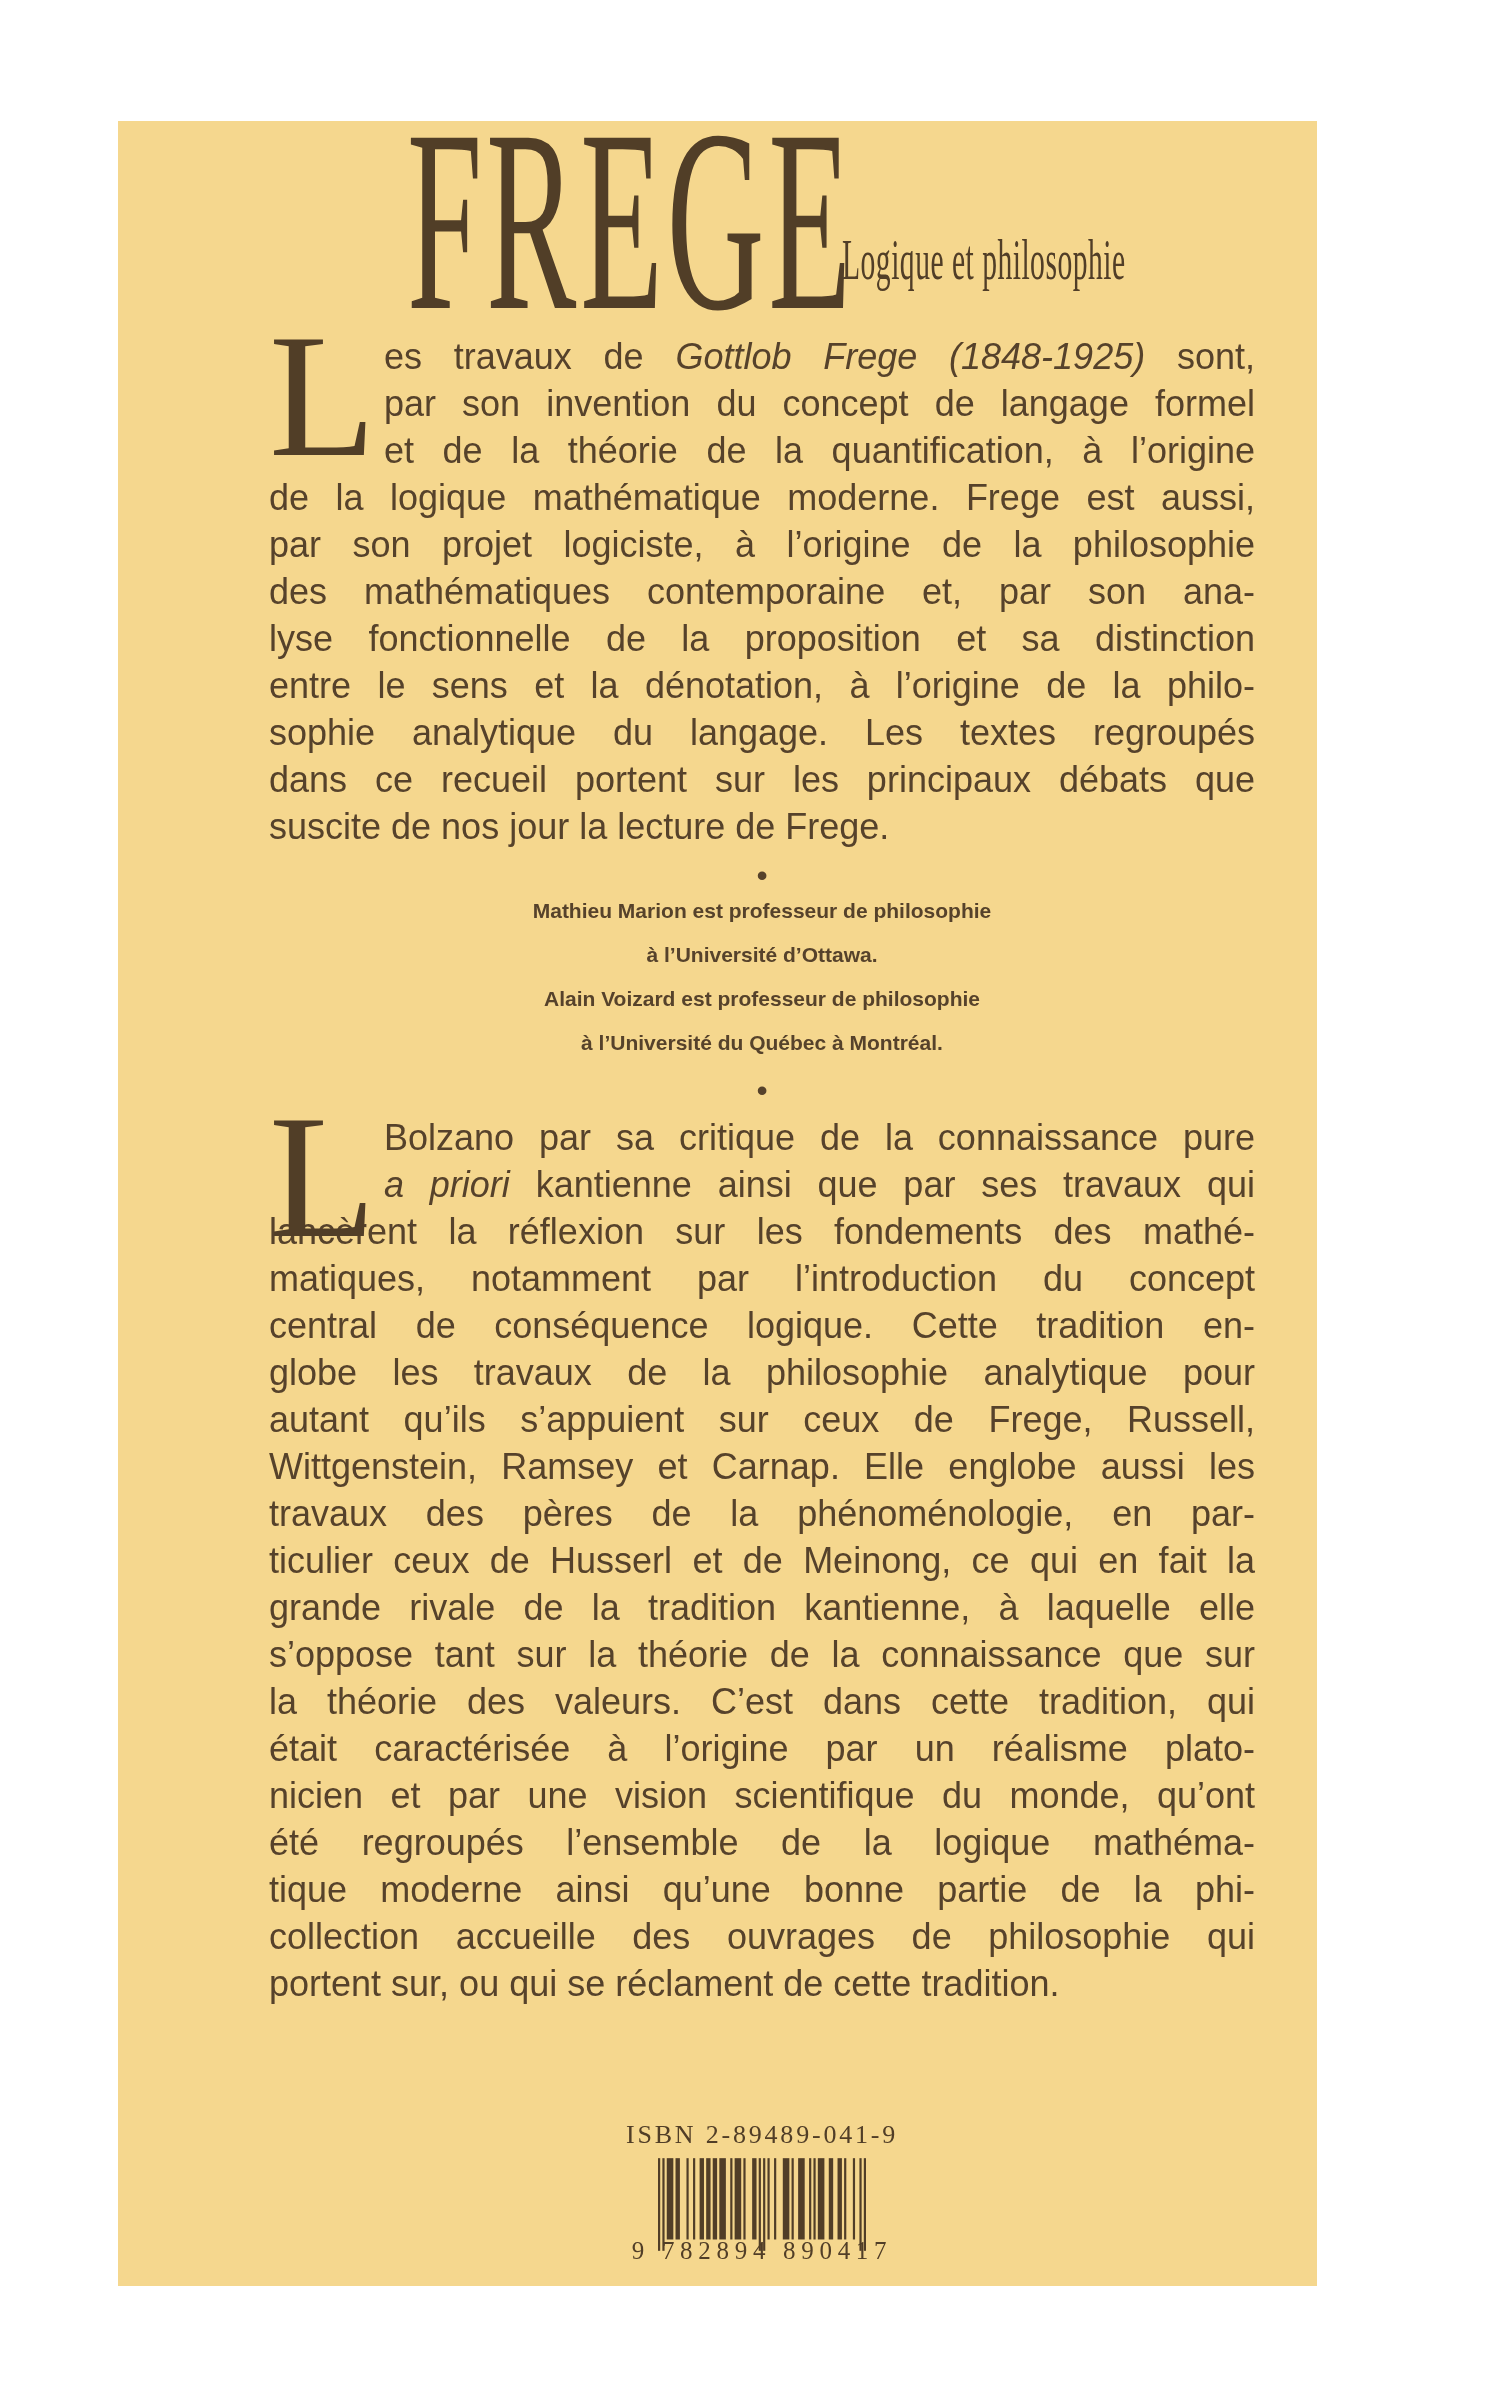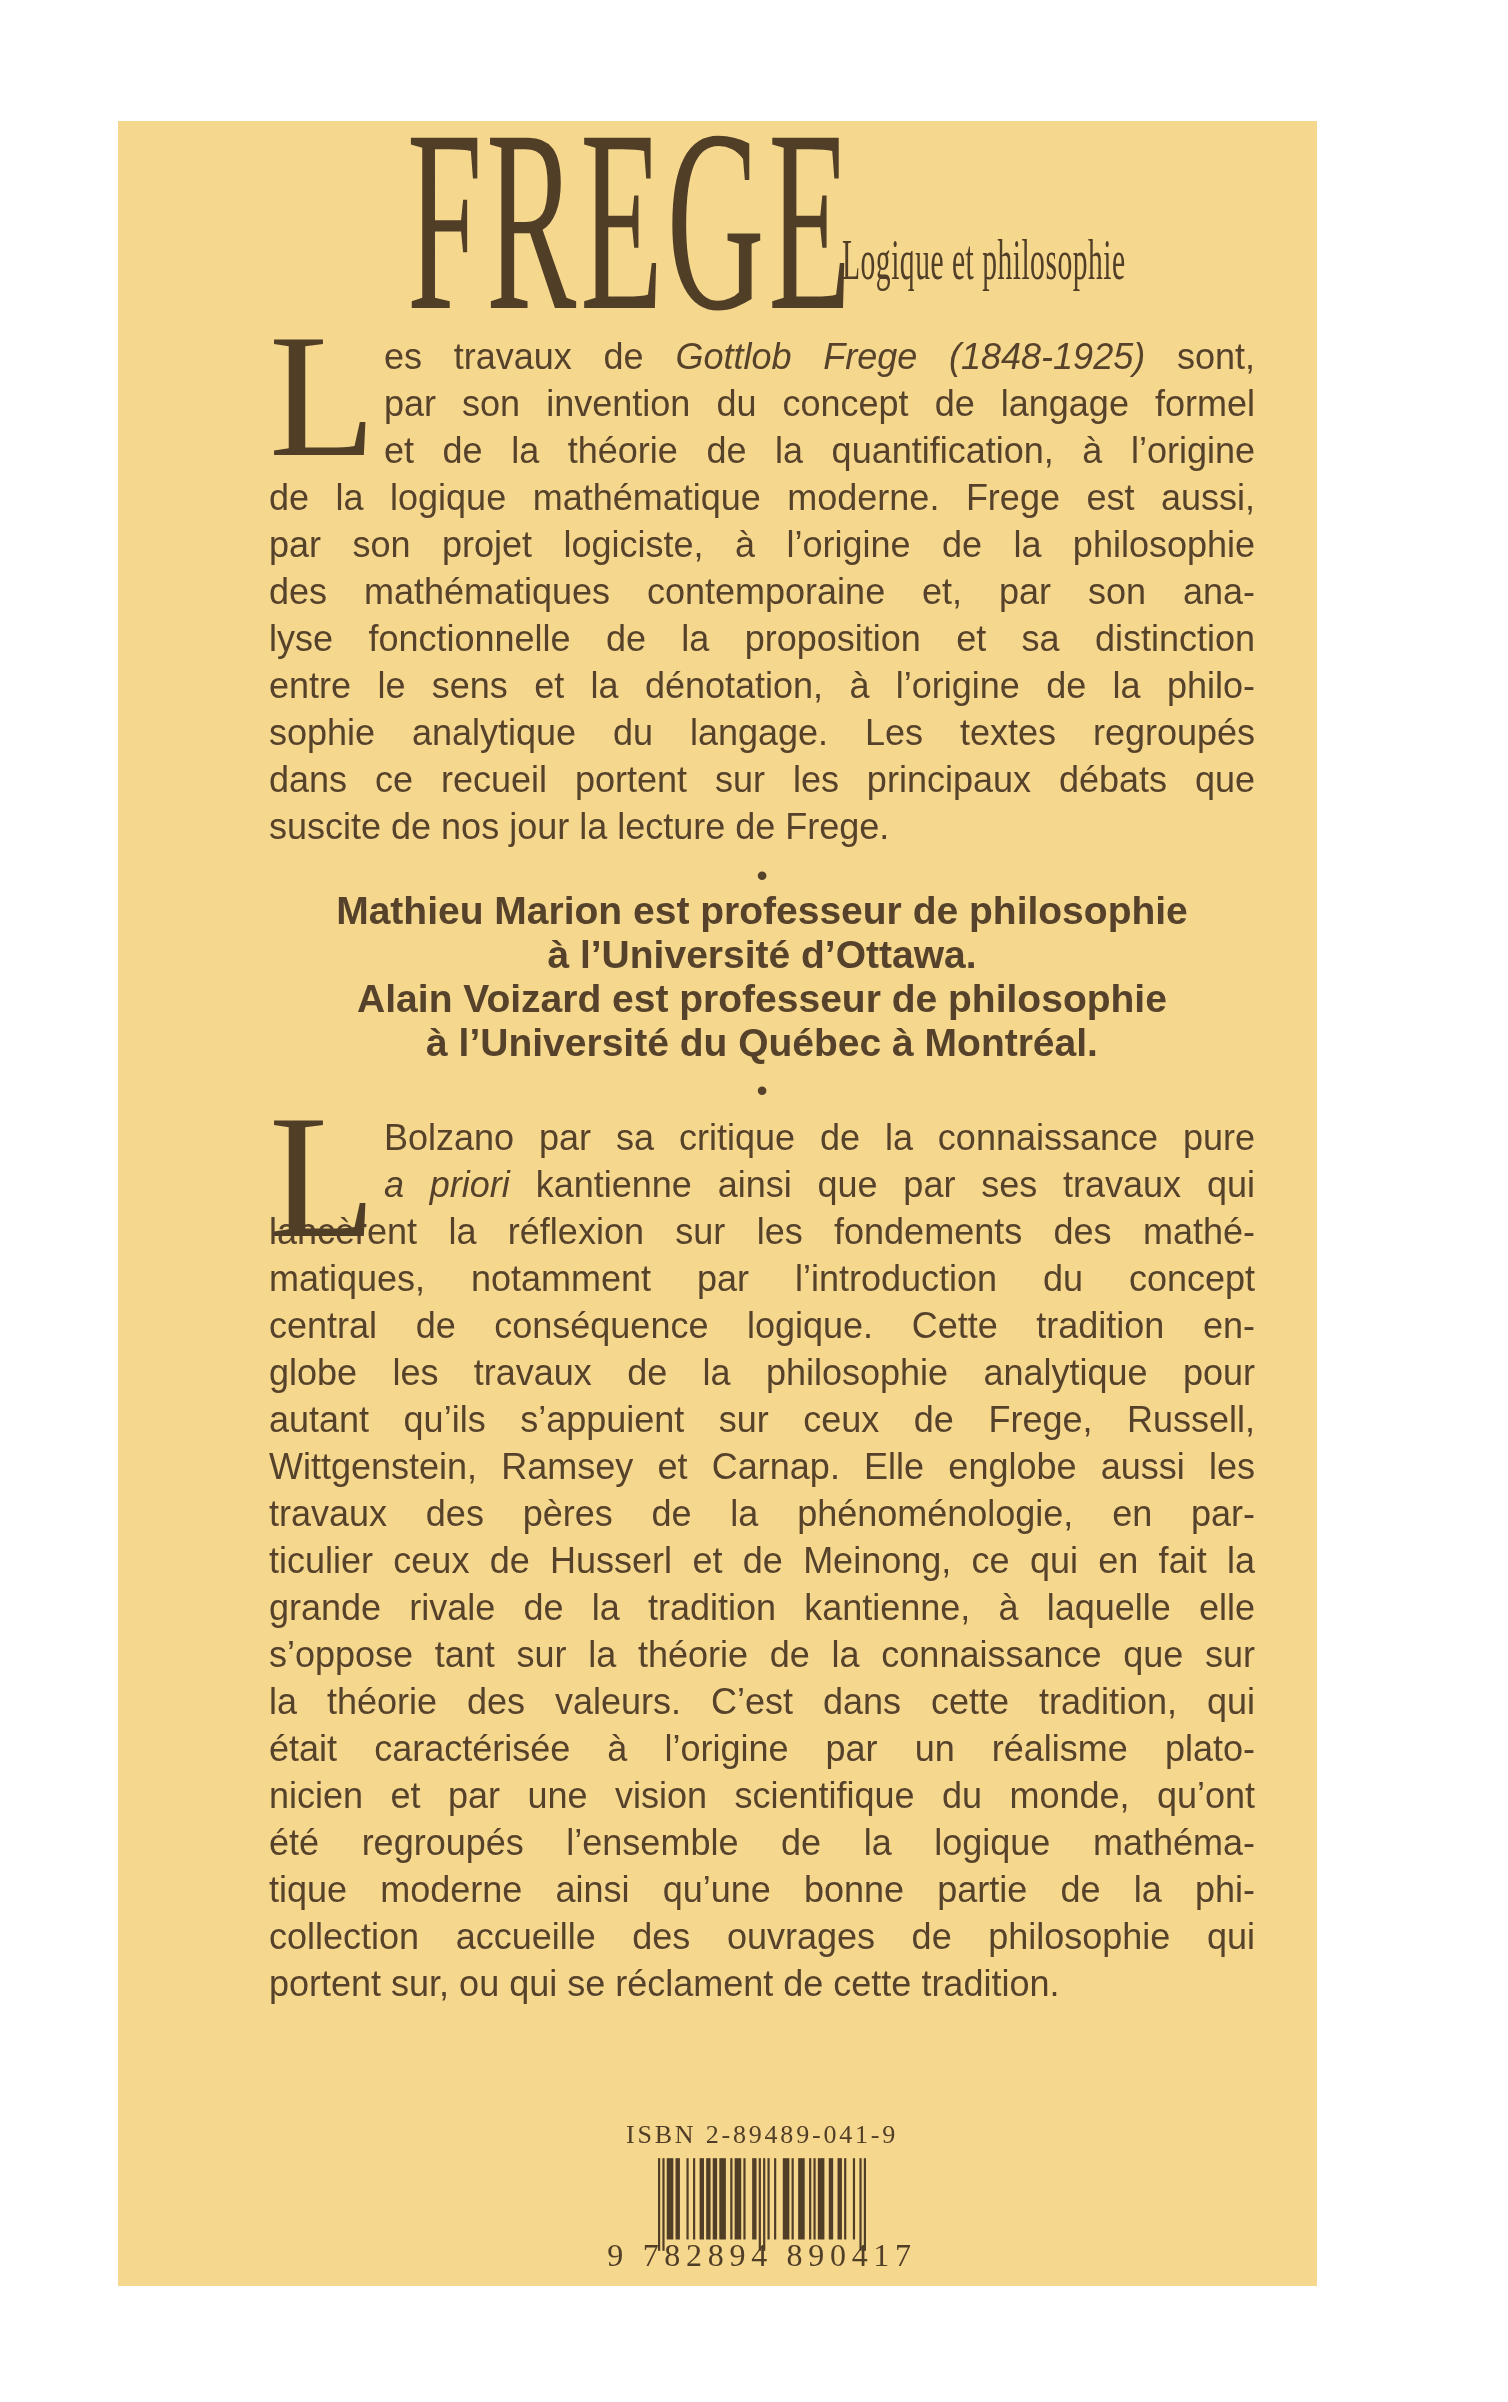--- a/index.html
+++ b/index.html
@@ -71,38 +71,38 @@
   .bullet{
     position:absolute;left:151px;width:986px;
     text-align:center;font-size:32px;line-height:34px;
     color:var(--text);
   }
   .b1{top:737px;}
   .b2{top:952px;}
   .authors{
     position:absolute;left:151px;top:768px;width:986px;
     text-align:center;font-weight:bold;
-    font-size:39px;line-height:44px;
+    font-size:21px;line-height:44px;
     color:var(--text);
   }
   
   .isbn-area{
     position:absolute;left:151px;top:1999px;width:986px;
     text-align:center;color:var(--title);
   }
   .isbn-label{
     font-family:"Liberation Serif",serif;
     font-size:26px;letter-spacing:2.8px;
     color:var(--title);
   }
   .barcode{display:block;margin:7.6px auto 0;}
   .barcode rect{fill:var(--title);}
   .barcode-digits{
     font-family:"Liberation Serif",serif;
-    font-size:32px;letter-spacing:5.7px;
+    font-size:25px;letter-spacing:5.7px;
     margin-top:-13.2px;
     color:var(--title);
     white-space:nowrap;
   }
 </style>
 </head>
 <body>
 
 <div class="cover">
   <div class="panel">

